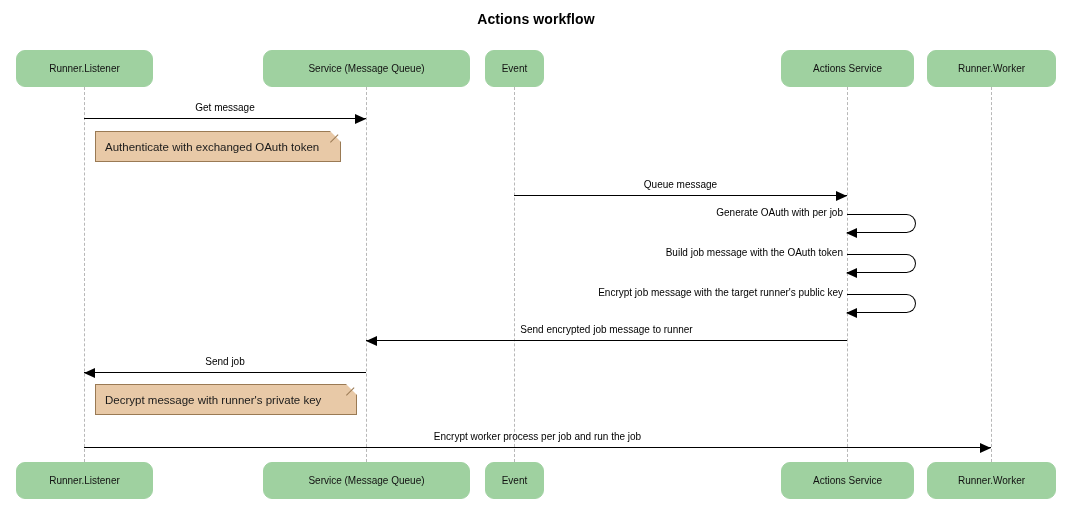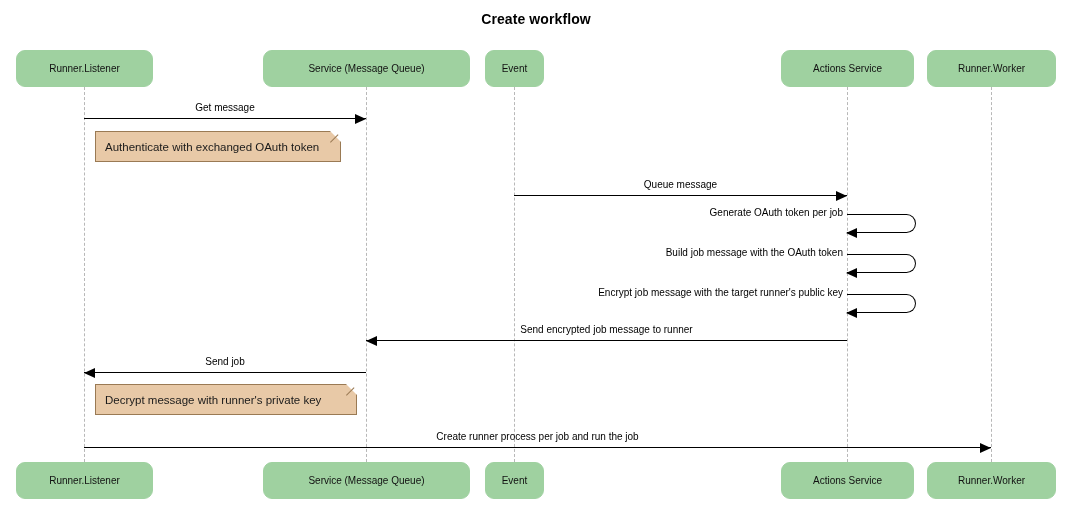--- a/index.html
+++ b/index.html
@@ -116,21 +116,21 @@
     border-top-right-radius: 10px;
     border-bottom-right-radius: 10px;
     height: 19px;
   }
 </style>
 </head>
 <body>
 
 <div id="diagram">
 
-  <div class="title">Create workflow</div>
+  <div class="title">Actions workflow</div>
 
   <div id="lifelines">
       <div class="lifeline" style="left: 84px; top: 87px; height: 375px;"></div>
       <div class="lifeline" style="left: 366px; top: 87px; height: 375px;"></div>
       <div class="lifeline" style="left: 514px; top: 87px; height: 375px;"></div>
       <div class="lifeline" style="left: 847px; top: 87px; height: 375px;"></div>
       <div class="lifeline" style="left: 991px; top: 87px; height: 375px;"></div>
     </div>
   <div id="participants-top">
       <div class="participant" style="left: 16px; width: 137px; top: 50px;">
@@ -168,36 +168,36 @@
     </div>
   <div id="messages">
       <div class="msg" style="left: 84px; width: 282px; top: 118px;"></div>
       <div class="arrowhead right" style="left: 355px; top: 114px;"></div>
       <div class="msg-label" style="left: 84px; width: 282px; top: 102px;">Get message</div>
       <div class="msg" style="left: 514px; width: 333px; top: 195px;"></div>
       <div class="arrowhead right" style="left: 836px; top: 191px;"></div>
       <div class="msg-label" style="left: 514px; width: 333px; top: 179px;">Queue message</div>
       <div class="selfloop" style="left: 847px; top: 214px; width: 69px;"></div>
       <div class="arrowhead left" style="left: 846px; top: 228px;"></div>
-      <div class="msg-label" style="right: 229px; top: 207px; text-align: right;">Generate OAuth token per job</div>
+      <div class="msg-label" style="right: 229px; top: 207px; text-align: right;">Generate OAuth with per job</div>
       <div class="selfloop" style="left: 847px; top: 254px; width: 69px;"></div>
       <div class="arrowhead left" style="left: 846px; top: 268px;"></div>
       <div class="msg-label" style="right: 229px; top: 247px; text-align: right;">Build job message with the OAuth token</div>
       <div class="selfloop" style="left: 847px; top: 294px; width: 69px;"></div>
       <div class="arrowhead left" style="left: 846px; top: 308px;"></div>
       <div class="msg-label" style="right: 229px; top: 287px; text-align: right;">Encrypt job message with the target runner's public key</div>
       <div class="msg" style="left: 366px; width: 481px; top: 340px;"></div>
       <div class="arrowhead left" style="left: 366px; top: 336px;"></div>
       <div class="msg-label" style="left: 366px; width: 481px; top: 324px;">Send encrypted job message to runner</div>
       <div class="msg" style="left: 84px; width: 282px; top: 372px;"></div>
       <div class="arrowhead left" style="left: 84px; top: 368px;"></div>
       <div class="msg-label" style="left: 84px; width: 282px; top: 356px;">Send job</div>
       <div class="msg" style="left: 84px; width: 907px; top: 447px;"></div>
       <div class="arrowhead right" style="left: 980px; top: 443px;"></div>
-      <div class="msg-label" style="left: 84px; width: 907px; top: 431px;">Create runner process per job and run the job</div>
+      <div class="msg-label" style="left: 84px; width: 907px; top: 431px;">Encrypt worker process per job and run the job</div>
     </div>
   <div id="notes">
       <div class="note" style="left: 95px; top: 131px; width: 246px;">
         <span>Authenticate with exchanged OAuth token</span>
         <div class="fold"></div>
         <div class="fold-edge"></div>
       </div>
       <div class="note" style="left: 95px; top: 384px; width: 262px; text-align: right;">
         <span>Decrypt message with runner's private key</span>
         <div class="fold"></div>

